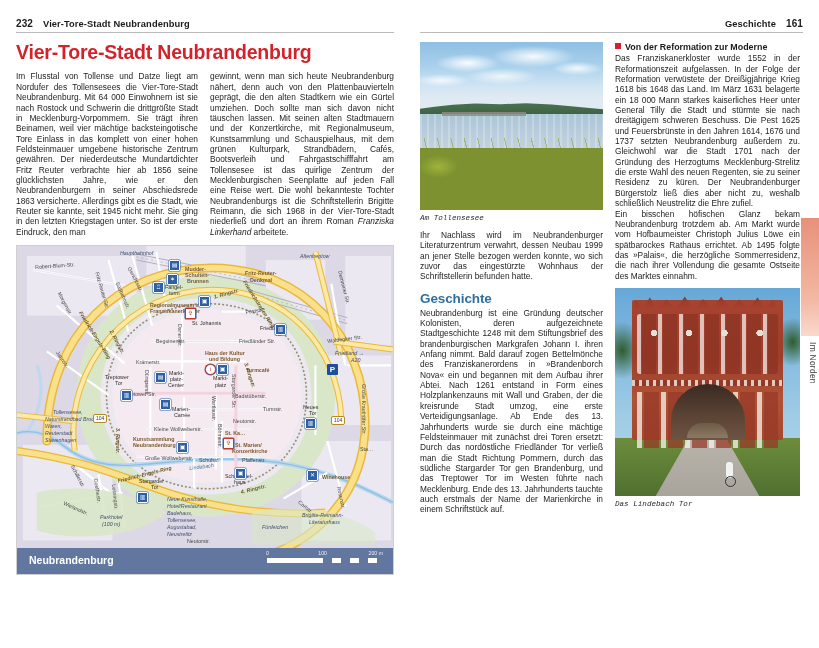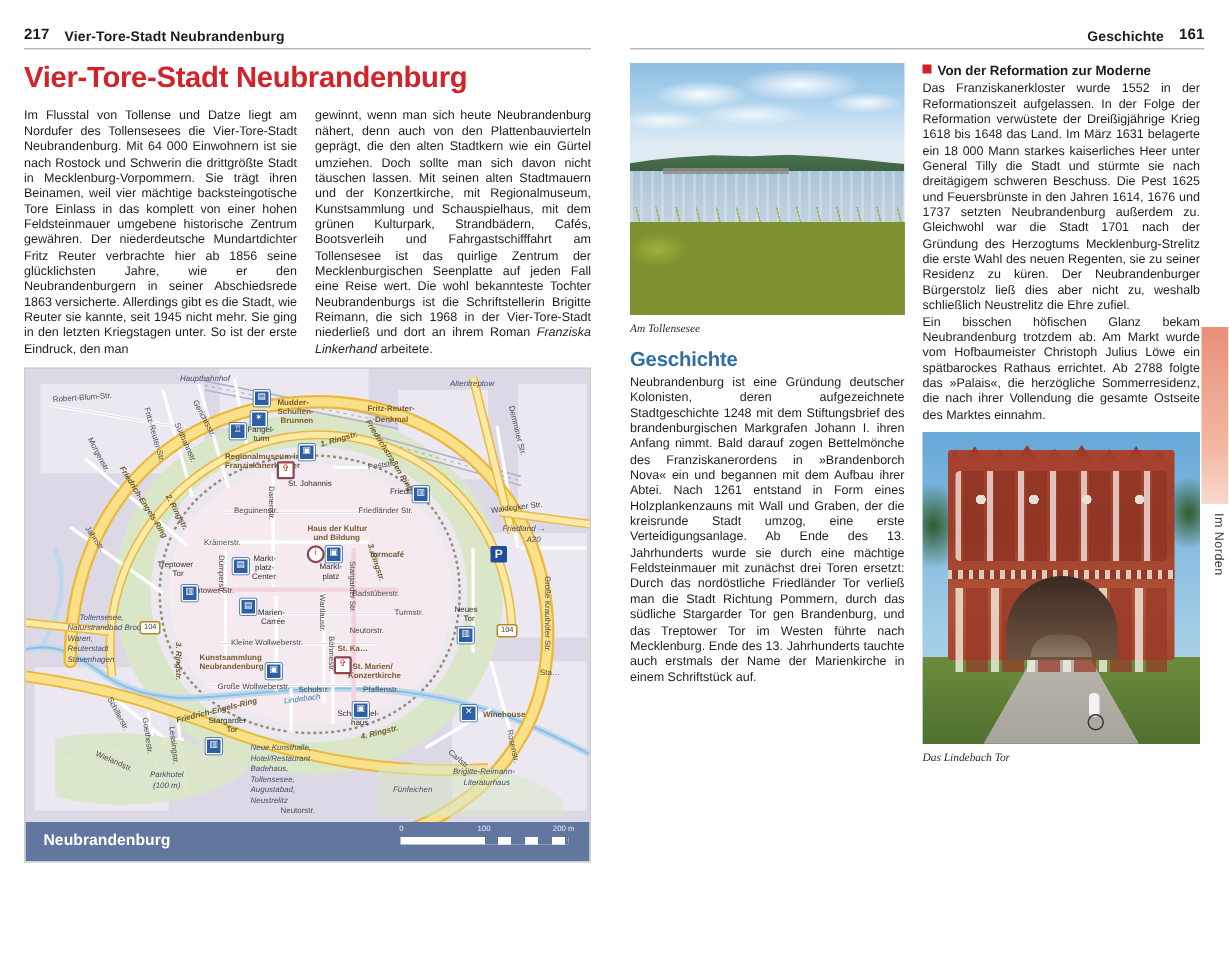--- a/index.html
+++ b/index.html
@@ -42,21 +42,21 @@
   p.body + p.body{margin-top:0px;}
   .ital{font-style:italic;}
 
   .redbullet{display:inline-block;width:6px;height:6px;background:#d2232a;margin-right:4px;
              vertical-align:1px;}
   .subhead-inline{font-size:8.9px;font-weight:bold;color:#1b1b1b;display:block;margin-bottom:1px;}
 
   
   .photo{width:100%;display:block;border:0;position:relative;overflow:hidden;}
   .caption{font-size:7.6px;font-style:italic;color:#2a2a2a;margin:4px 0 8px 0;
-           font-family:Liberation Serif, serif;}
+           font-family:Liberation Mono, monospace;}
 
   
   .photo-lake{height:168px;background:
      linear-gradient(#8fbfe2 0%, #a9d0ec 14%, #cfe4f3 26%, #dfeaf2 33%);
      position:relative;}
   .lake-clouds{position:absolute;left:0;right:0;top:4px;height:66px;
      background:
        radial-gradient(ellipse 46px 13px at 26% 26%, rgba(255,255,255,.95), rgba(255,255,255,0) 70%),
        radial-gradient(ellipse 58px 15px at 62% 16%, rgba(255,255,255,.9), rgba(255,255,255,0) 72%),
        radial-gradient(ellipse 36px 10px at 86% 34%, rgba(255,255,255,.85), rgba(255,255,255,0) 70%),
@@ -164,21 +164,21 @@
       color:#fff;font-size:8px;font-weight:bold;line-height:11px;text-align:center;}
 </style>
 </head>
 <body>
 
 <div class="spread">
 
   <div class="page page-left">
 
     <div class="runhead">
-      <span class="folio">217</span>
+      <span class="folio">232</span>
       <span class="rh-title">Vier-Tore-Stadt Neubrandenburg</span>
     </div>
     <div class="rule"></div>
 
     <div class="chapter-title">Vier-Tore-Stadt Neubrandenburg</div>
 
     <div class="cols2">
       <div class="col">
         <p class="body">Im Flusstal von Tollense und Datze liegt am Nordufer des Tollensesees die Vier-Tore-Stadt Neubrandenburg. Mit 64 000 Einwohnern ist sie nach Rostock und Schwerin die drittgrößte Stadt in Mecklenburg-Vorpommern. Sie trägt ihren Beinamen, weil vier mächtige backsteingotische Tore Einlass in das komplett von einer hohen Feldsteinmauer umgebene historische Zentrum gewähren. Der niederdeutsche Mundartdichter Fritz Reuter verbrachte hier ab 1856 seine glücklichsten Jahre, wie er den Neubrandenburgern in seiner Abschiedsrede 1863 versicherte. Allerdings gibt es die Stadt, wie Reuter sie kannte, seit 1945 nicht mehr. Sie ging in den letzten Kriegstagen unter. So ist der erste Eindruck, den man</p>
       </div>
@@ -473,27 +473,28 @@
           <div class="lake-clouds"></div>
           <div class="lake-shore"></div>
           <div class="lake-water"></div>
           <div class="lake-sparkle"></div>
           <div class="lake-pier"></div>
           <div class="lake-stems"></div>
           <div class="lake-veg"></div>
         </div>
         <div class="caption">Am Tollensesee</div>
 
+        <p class="body">Ihr Nachlass wird im Neubrandenburger Literaturzentrum verwahrt, dessen Neubau 1999 an jener Stelle bezogen werden konnte, wo sich zuvor das eingestürzte Wohnhaus der Schriftstellerin befunden hatte.</p>
         <h2 class="sub">Geschichte</h2>
         <p class="body">Neubrandenburg ist eine Gründung deutscher Kolonisten, deren aufgezeichnete Stadtgeschichte 1248 mit dem Stiftungsbrief des brandenburgischen Markgrafen Johann I. ihren Anfang nimmt. Bald darauf zogen Bettelmönche des Franziskanerordens in »Brandenborch Nova« ein und begannen mit dem Aufbau ihrer Abtei. Nach 1261 entstand in Form eines Holzplankenzauns mit Wall und Graben, der die kreisrunde Stadt umzog, eine erste Verteidigungsanlage. Ab Ende des 13. Jahrhunderts wurde sie durch eine mächtige Feldsteinmauer mit zunächst drei Toren ersetzt: Durch das nordöstliche Friedländer Tor verließ man die Stadt Richtung Pommern, durch das südliche Stargarder Tor gen Brandenburg, und das Treptower Tor im Westen führte nach Mecklenburg. Ende des 13. Jahrhunderts tauchte auch erstmals der Name der Marienkirche in einem Schriftstück auf.</p>
       </div>
 
       <div class="col-r">
         <p class="body"><span class="subhead-inline"><span class="redbullet"></span><span>Von der Reformation zur Moderne</span></span><span>Das Franziskanerkloster wurde 1552 in der Reformationszeit aufgelassen. In der Folge der Reformation verwüstete der Dreißigjährige Krieg 1618 bis 1648 das Land. Im März 1631 belagerte ein 18 000 Mann starkes kaiserliches Heer unter General Tilly die Stadt und stürmte sie nach dreitägigem schweren Beschuss. Die Pest 1625 und Feuersbrünste in den Jahren 1614, 1676 und 1737 setzten Neubrandenburg außerdem zu. Gleichwohl war die Stadt 1701 nach der Gründung des Herzogtums Mecklenburg-Strelitz die erste Wahl des neuen Regenten, sie zu seiner Residenz zu küren. Der Neubrandenburger Bürgerstolz ließ dies aber nicht zu, weshalb schließlich Neustrelitz die Ehre zufiel.</span></p>
-        <p class="body">Ein bisschen höfischen Glanz bekam Neubrandenburg trotzdem ab. Am Markt wurde vom Hofbaumeister Christoph Julius Löwe ein spätbarockes Rathaus errichtet. Ab 2788 folgte das »Palais«, die herzögliche Sommerresidenz, die nach ihrer Vollendung die gesamte Ostseite des Marktes einnahm.</p>
+        <p class="body">Ein bisschen höfischen Glanz bekam Neubrandenburg trotzdem ab. Am Markt wurde vom Hofbaumeister Christoph Julius Löwe ein spätbarockes Rathaus errichtet. Ab 1495 folgte das »Palais«, die herzögliche Sommerresidenz, die nach ihrer Vollendung die gesamte Ostseite des Marktes einnahm.</p>
 
         <div class="photo photo-gate" style="margin-top:7px;">
           <div class="gate-trees"></div>
           <div class="gate-grass"></div>
           <div class="gate-road"></div>
           <div class="gate-body"></div>
           <div class="gate-crest"></div>
           <div class="gate-tracery"></div>
           <div class="gate-rosettes"></div>
           <div class="gate-band"></div>

